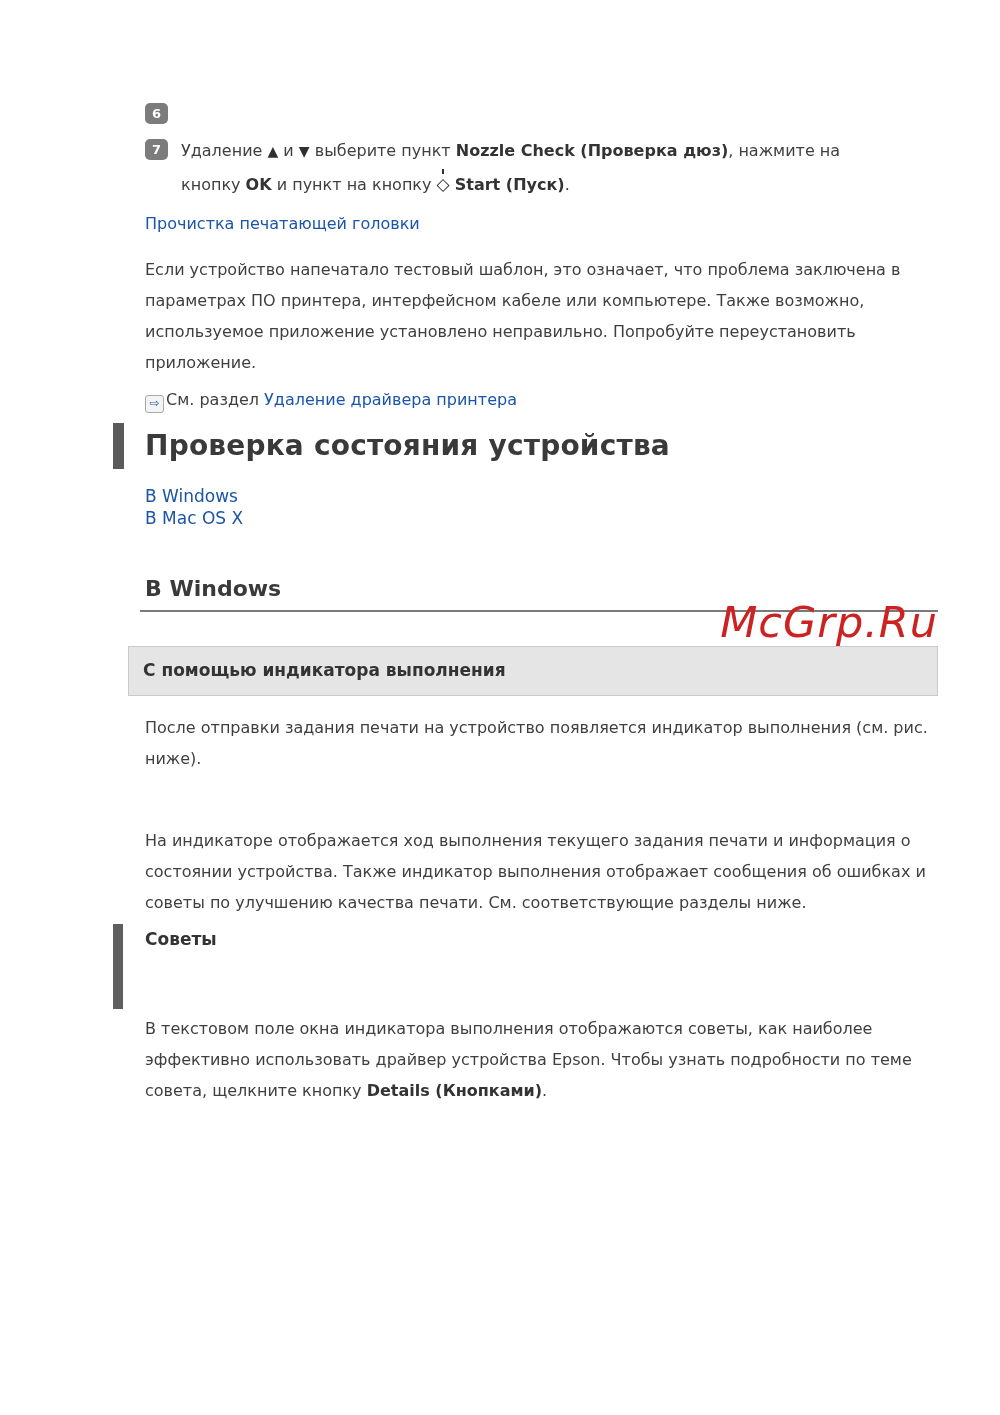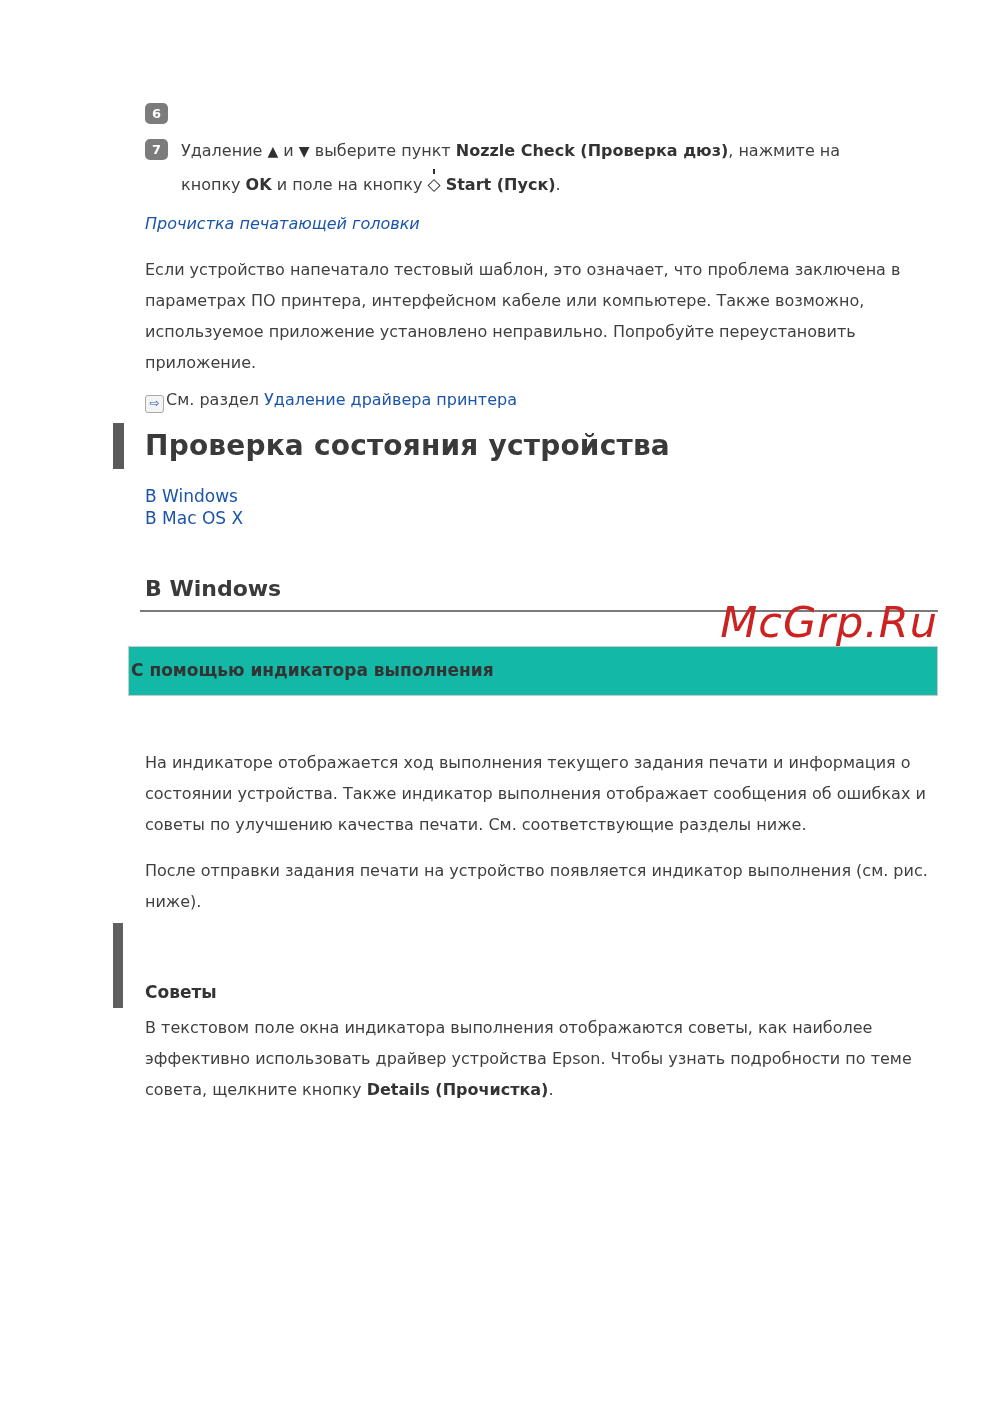--- a/index.html
+++ b/index.html
@@ -26,21 +26,21 @@
   }
   .step-text{flex:1;max-width:712px;}
   .glyph{color:#2f2f2f;font-size:14px;}
   .start-glyph{position:relative;display:inline-block;font-size:17px;color:#2f2f2f;}
   .start-glyph::after{
     content:"";position:absolute;left:50%;top:1px;width:2px;height:5px;
     background:#2f2f2f;transform:translateX(-50%);
   }
   
   .body-para{margin:10px 0 0 0;}
-  .link-line{margin:10px 0 0 0;line-height:25px;font-style:italic;}
+  .link-line{margin:10px 0 0 0;line-height:25px;}
   .see-also{margin:9px 0 0 0;line-height:26px;}
   .see-icon{
     display:inline-block;width:17px;height:16px;margin-right:2px;
     border:1px solid #a9a9a9;border-radius:3px;background:#f4f4f4;
     color:#1b55a9;font-size:12px;line-height:15px;text-align:center;
     vertical-align:-2px;
   }
   
   .h1-wrap{display:flex;align-items:stretch;margin:8px 0 0 -32px;}
   .h1-bar{flex:0 0 11px;background:#5a5a5a;margin:2px 0;}
@@ -55,42 +55,42 @@
   h2{margin:47px 0 0 0;font-size:22px;color:#3a3a3a;font-weight:bold;line-height:26px;}
   .rule{border:none;border-top:2px solid #7a7a7a;margin:8px 0 0 -5px;}
   .watermark{
     height:44px;margin-top:-12px;
     text-align:right;
     font-size:43px;line-height:44px;font-style:italic;
     color:#cc2222;letter-spacing:1px;
   }
   
   .box{
-    border:1px solid #c9c9c9;background:#14b8a6;
-    margin:2px 0 16px -17px;padding:8px 14px 9px 2px;
+    border:1px solid #c9c9c9;background:#e5e5e5;
+    margin:2px 0 16px -17px;padding:8px 14px 9px 14px;
   }
   .box-title{font-size:17px;font-weight:bold;color:#333333;line-height:22px;}
   .gap-para{margin-top:51px;}
   
-  .tips-head{display:flex;align-items:flex-end;margin:6px 0 0 -32px;height:85px;}
+  .tips-head{display:flex;align-items:flex-start;margin:6px 0 0 -32px;height:85px;}
   .tips-bar{flex:0 0 10px;background:#5f5f5f;height:85px;}
   .tips-label{margin-left:22px;font-size:17px;font-weight:bold;color:#333333;}
 </style>
 </head>
 <body>
 
 <div class="page">
 
   <div class="step">
     <span class="badge">6</span>
   </div>
 
   <div class="step">
     <span class="badge">7</span>
-    <div class="step-text"><span>Удаление </span><span class="glyph">▲</span><span> и </span><span class="glyph">▼</span><span> выберите пункт </span><strong>Nozzle Check (Проверка дюз)</strong><span>, нажмите на кнопку </span><strong>OK</strong><span> и поле на кнопку </span><span class="start-glyph">◇</span><span> </span><strong>Start (Пуск)</strong><span>.</span></div>
+    <div class="step-text"><span>Удаление </span><span class="glyph">▲</span><span> и </span><span class="glyph">▼</span><span> выберите пункт </span><strong>Nozzle Check (Проверка дюз)</strong><span>, нажмите на кнопку </span><strong>OK</strong><span> и пункт на кнопку </span><span class="start-glyph">◇</span><span> </span><strong>Start (Пуск)</strong><span>.</span></div>
   </div>
 
 
   <p class="link-line">
     <a class="lnk" href="#">Прочистка печатающей головки</a>
   </p>
 
   <p class="body-para" style="margin-top:18px;">Если устройство напечатало тестовый шаблон, это означает, что проблема заключена в параметрах ПО принтера, интерфейсном кабеле или компьютере. Также возможно, используемое приложение установлено неправильно. Попробуйте переустановить приложение.</p>
 
   <p class="see-also">
@@ -111,24 +111,24 @@
 
   <h2>В Windows</h2>
   <hr class="rule">
 
   <div class="watermark">McGrp.Ru</div>
 
   <div class="box">
     <span class="box-title">С помощью индикатора выполнения</span>
   </div>
 
+  <p class="body-para" style="margin-top:15px;">После отправки задания печати на устройство появляется индикатор выполнения (см. рис. ниже).</p>
+
   <p class="body-para gap-para">На индикаторе отображается ход выполнения текущего задания печати и информация о состоянии устройства. Также индикатор выполнения отображает сообщения об ошибках и советы по улучшению качества печати. См. соответствующие разделы ниже.</p>
-
-  <p class="body-para" style="margin-top:15px;">После отправки задания печати на устройство появляется индикатор выполнения (см. рис. ниже).</p>
 
   <div class="tips-head">
     <span class="tips-bar"></span>
     <span class="tips-label">Советы</span>
   </div>
 
-  <p class="body-para" style="margin-top:4px;"><span>В текстовом поле окна индикатора выполнения отображаются советы, как наиболее эффективно использовать драйвер устройства Epson. Чтобы узнать подробности по теме совета, щелкните кнопку </span><strong>Details (Прочистка)</strong><span>.</span></p>
+  <p class="body-para" style="margin-top:4px;"><span>В текстовом поле окна индикатора выполнения отображаются советы, как наиболее эффективно использовать драйвер устройства Epson. Чтобы узнать подробности по теме совета, щелкните кнопку </span><strong>Details (Кнопками)</strong><span>.</span></p>
 
 </div>
 
 </body></html>

